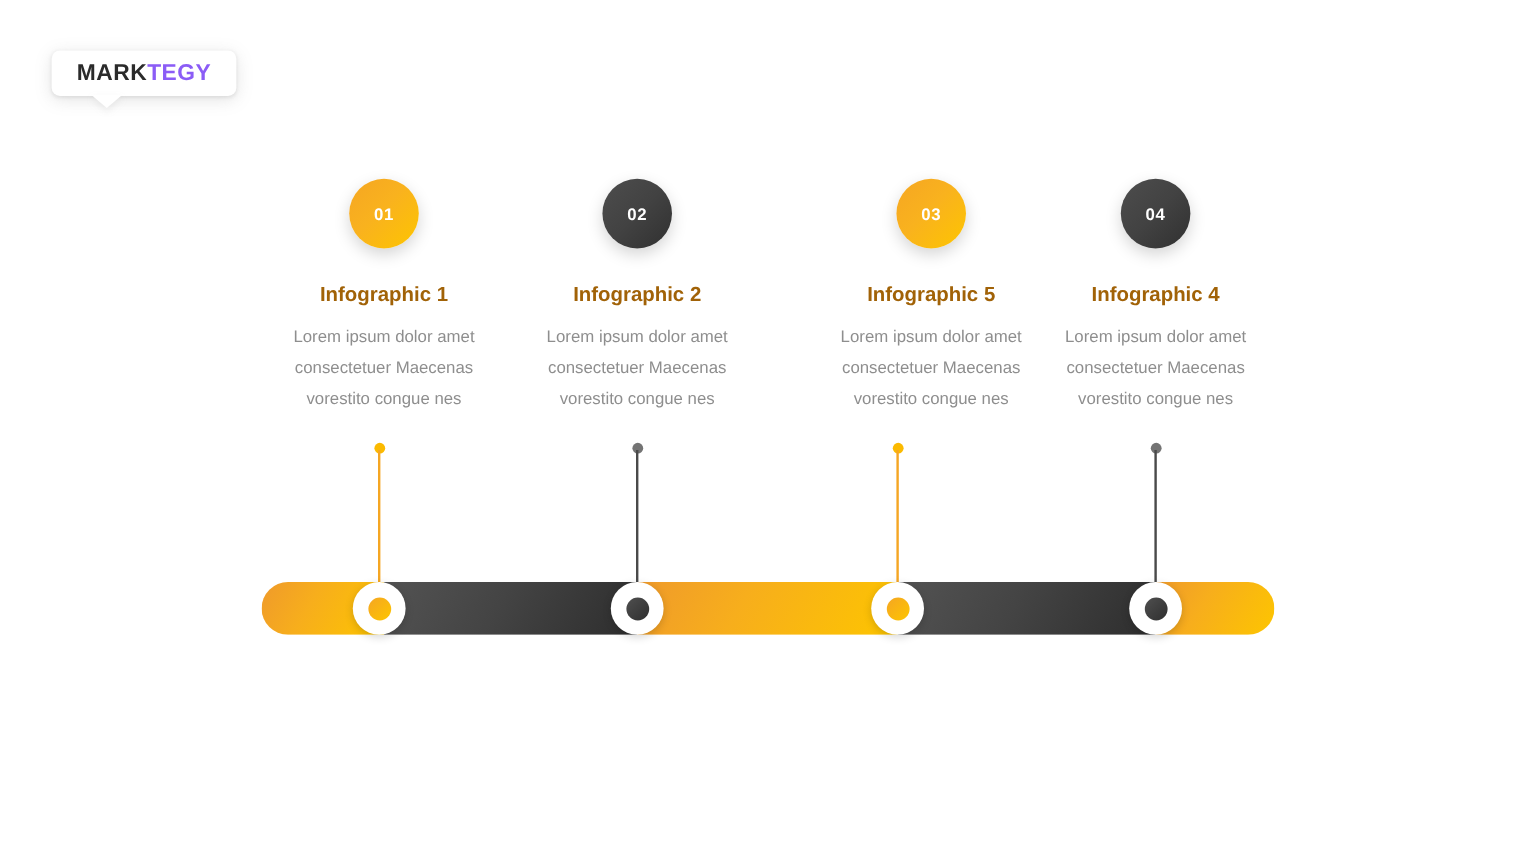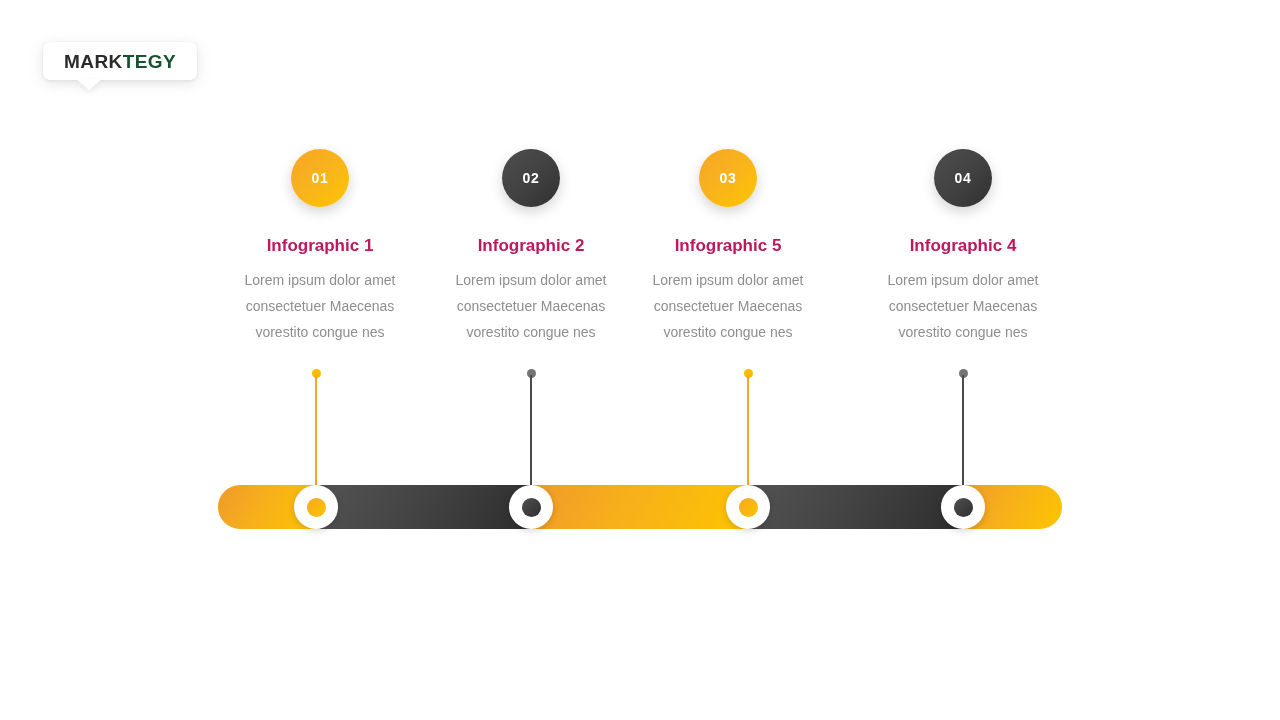--- a/index.html
+++ b/index.html
@@ -45,39 +45,39 @@
     filter: drop-shadow(0 3px 3px rgba(120,120,120,0.13));
   }
   .logo-text {
     font-size: 19px;
     font-weight: bold;
     letter-spacing: 0.4px;
     line-height: 1;
     white-space: nowrap;
   }
   .logo-a { color: #2b2b2b; }
-  .logo-b { color: #14532d; }
+  .logo-b { color: #8b5cf6; }
 
   
   .columns {
     position: absolute;
     left: 0;
     top: 0;
     width: 1280px;
     height: 612px;
   }
   .col {
     position: absolute;
     width: 240px;
     top: 149px;
     text-align: center;
   }
   .col-1 { left: 200px; }
   .col-2 { left: 411px; }
-  .col-3 { left: 608px; }
+  .col-3 { left: 656px; }
   .col-4 { left: 843px; }
 
   .badge {
     width: 58px;
     height: 58px;
     border-radius: 50%;
     margin: 0 auto;
     display: flex;
     align-items: center;
     justify-content: center;
@@ -92,21 +92,21 @@
   }
   .badge.dark {
     background: linear-gradient(135deg, #4d4d4d 0%, #424242 50%, #303030 100%);
     text-align: right;
   }
 
   .col-title {
     margin-top: 29px;
     font-size: 17px;
     font-weight: bold;
-    color: #be185d;
+    color: #a16207;
     line-height: 1.2;
   }
   .col-body {
     margin-top: 11px;
     font-size: 14px;
     color: #8e8e8e;
     line-height: 26px;
     padding: 0 18px;
   }
 

